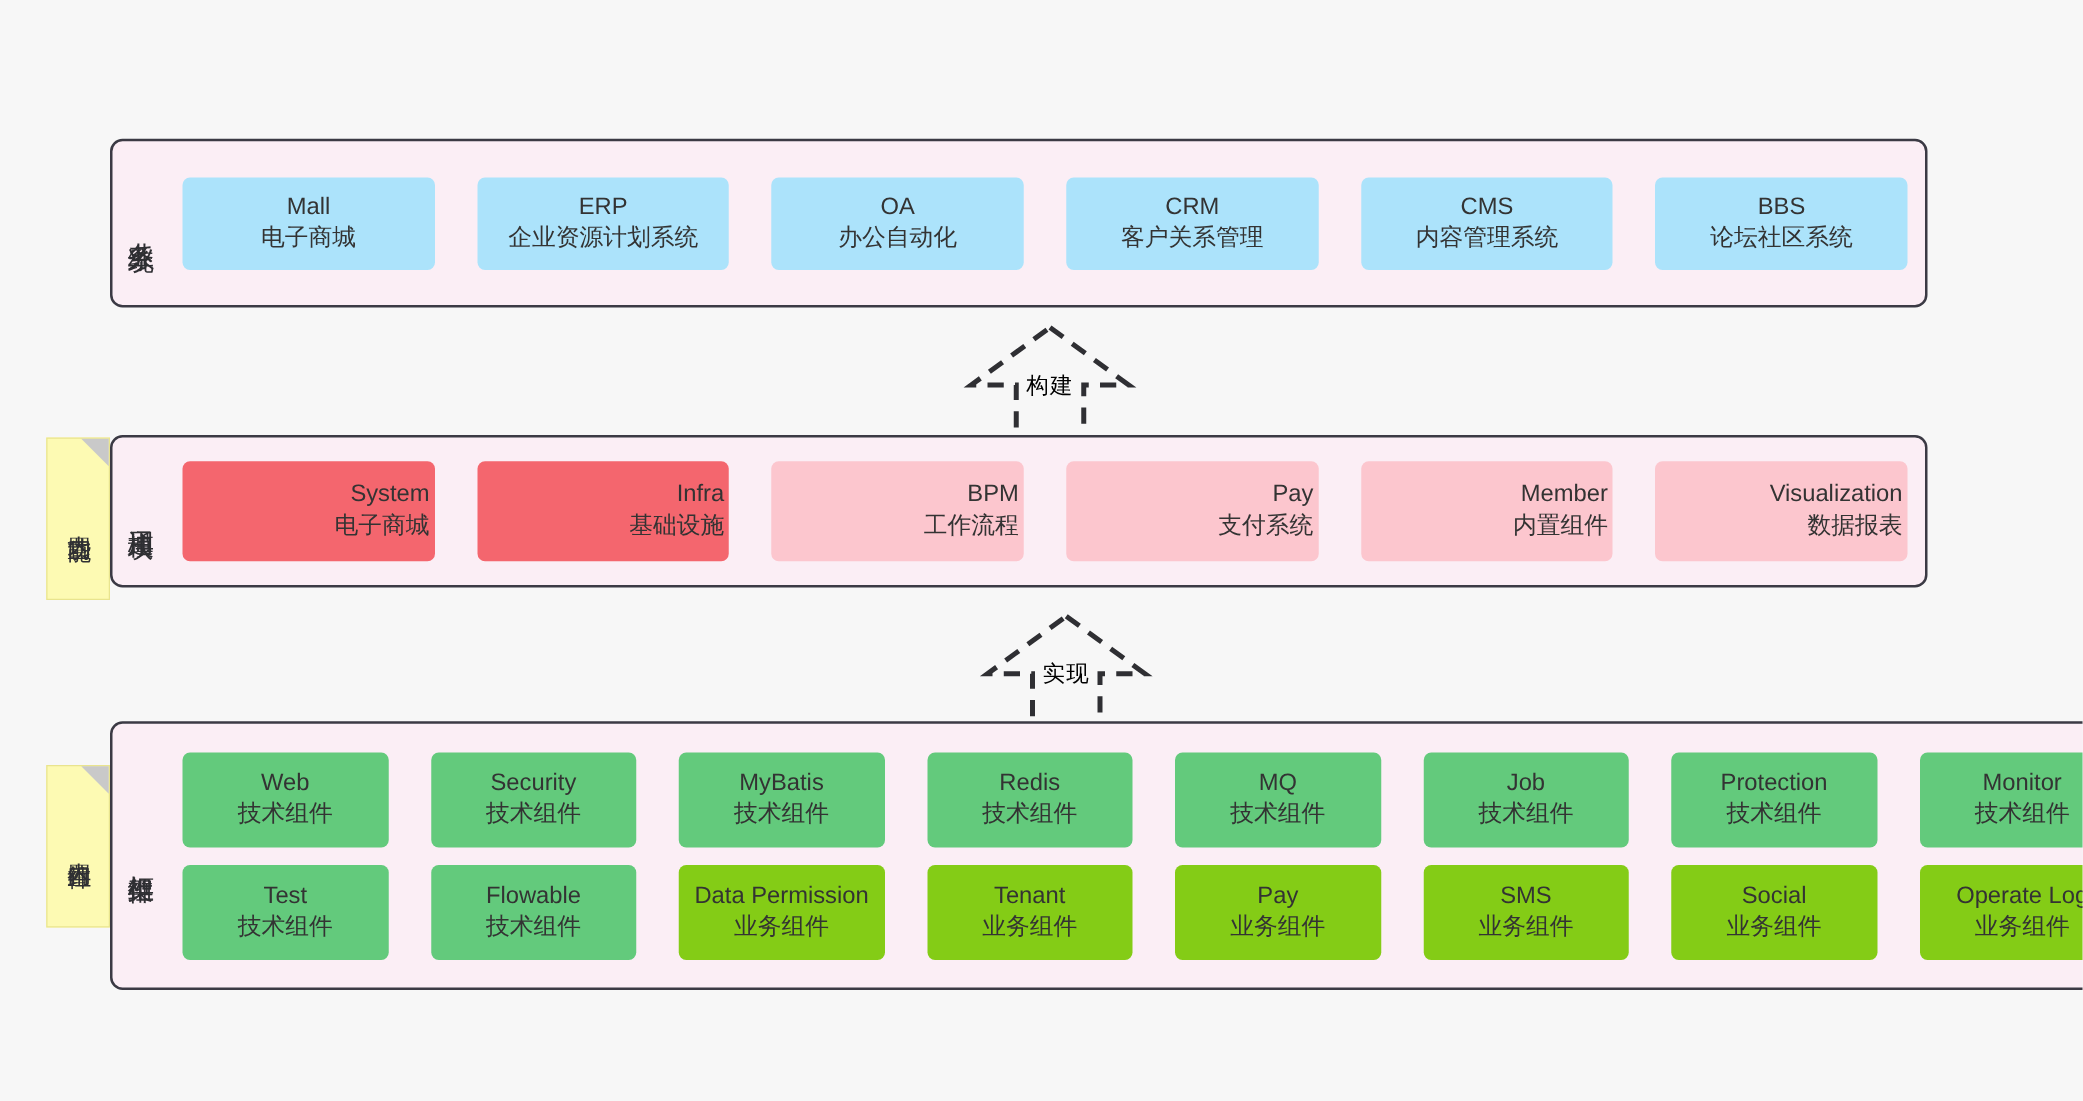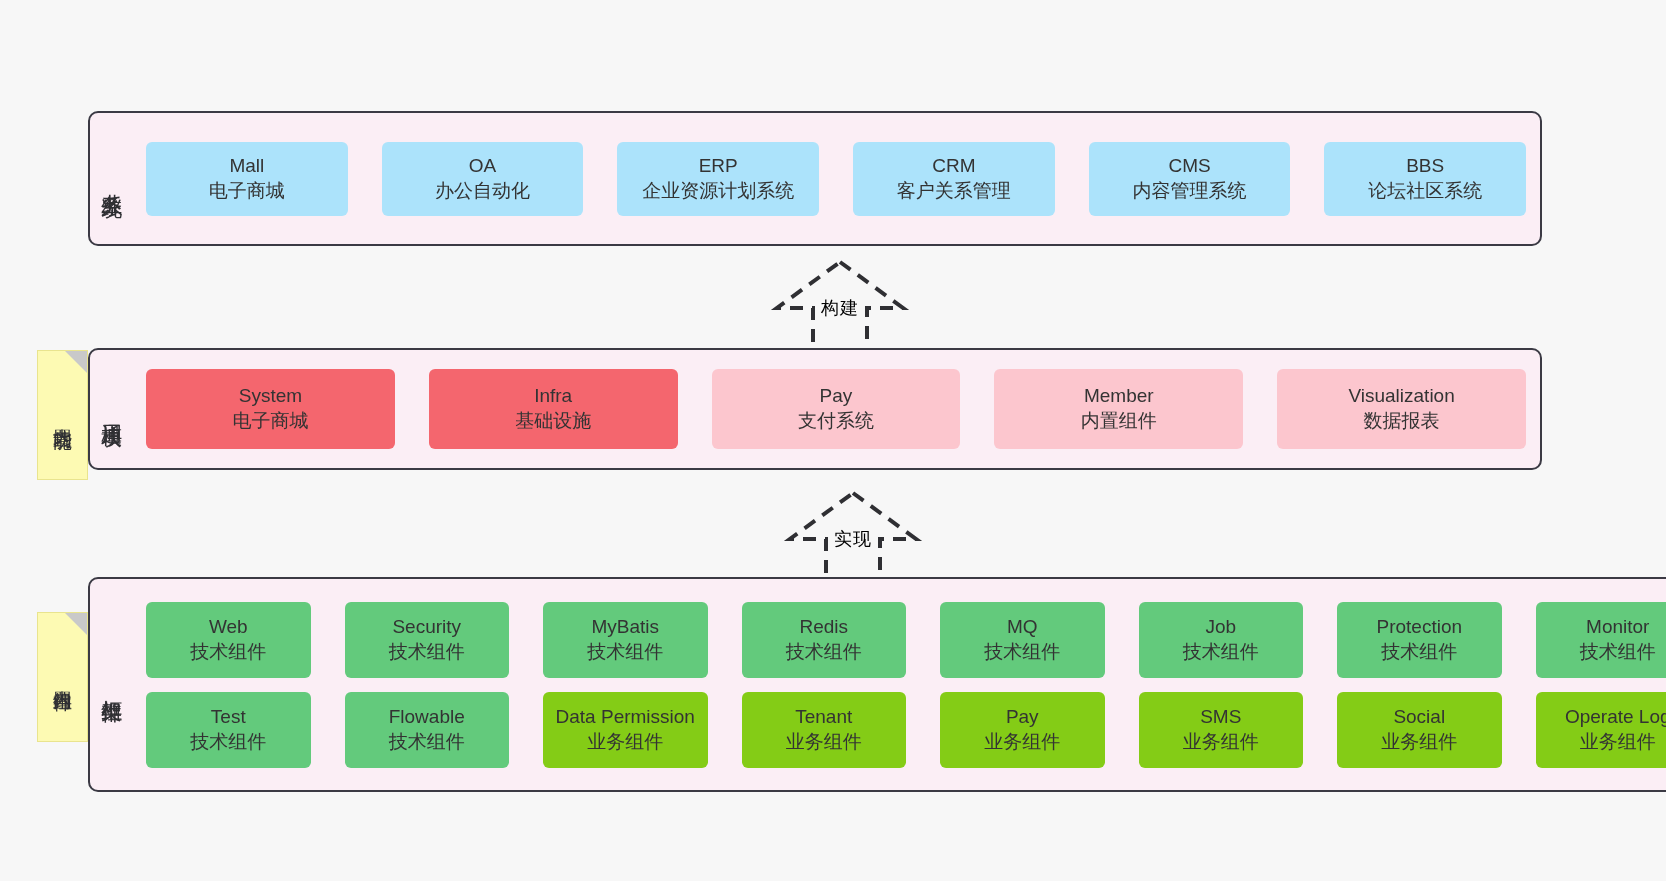--- a/index.html
+++ b/index.html
@@ -91,21 +91,21 @@
   .c-pink       { background: #fcc6ce; }
   .c-green      { background: #63ca7c; }
   .c-lightgreen { background: #84cc16; }
 
   
   #layer-business { left: 88px;  top: 111px; width: 1454px; height: 135px; }
   #layer-common   { left: 88px;  top: 348px; width: 1454px; height: 122px; }
   #layer-frame    { left: 88px;  top: 577px; width: 1628px; height: 215px; }
 
   #layer-business .card { height: 74px; }
-  #layer-common   .card { height: 80px; }
+  #layer-common   .card { height: 80px; align-items: flex-end; }
   #layer-frame    .card { height: 76px; }
 
   
   .note {
     position: absolute;
     box-sizing: border-box;
     background: #fdfab3;
     border: 1px solid #e9e48e;
     display: flex;
     align-items: center;
@@ -156,26 +156,26 @@
 
   <div class="layer" id="layer-business">
     <div class="layer-title">业务系统</div>
     <div class="layer-body">
       <div class="row">
         <div class="card c-blue">
           <span class="t1">Mall</span>
           <span class="t2">电子商城</span>
         </div>
         <div class="card c-blue">
+          <span class="t1">ERP</span>
+          <span class="t2">企业资源计划系统</span>
+        </div>
+        <div class="card c-blue">
           <span class="t1">OA</span>
           <span class="t2">办公自动化</span>
-        </div>
-        <div class="card c-blue">
-          <span class="t1">ERP</span>
-          <span class="t2">企业资源计划系统</span>
         </div>
         <div class="card c-blue">
           <span class="t1">CRM</span>
           <span class="t2">客户关系管理</span>
         </div>
         <div class="card c-blue">
           <span class="t1">CMS</span>
           <span class="t2">内容管理系统</span>
         </div>
         <div class="card c-blue">
@@ -204,20 +204,24 @@
       <div class="row">
         <div class="card c-red">
           <span class="t1">System</span>
           <span class="t2">电子商城</span>
         </div>
         <div class="card c-red">
           <span class="t1">Infra</span>
           <span class="t2">基础设施</span>
         </div>
         <div class="card c-pink">
+          <span class="t1">BPM</span>
+          <span class="t2">工作流程</span>
+        </div>
+        <div class="card c-pink">
           <span class="t1">Pay</span>
           <span class="t2">支付系统</span>
         </div>
         <div class="card c-pink">
           <span class="t1">Member</span>
           <span class="t2">内置组件</span>
         </div>
         <div class="card c-pink">
           <span class="t1">Visualization</span>
           <span class="t2">数据报表</span>

